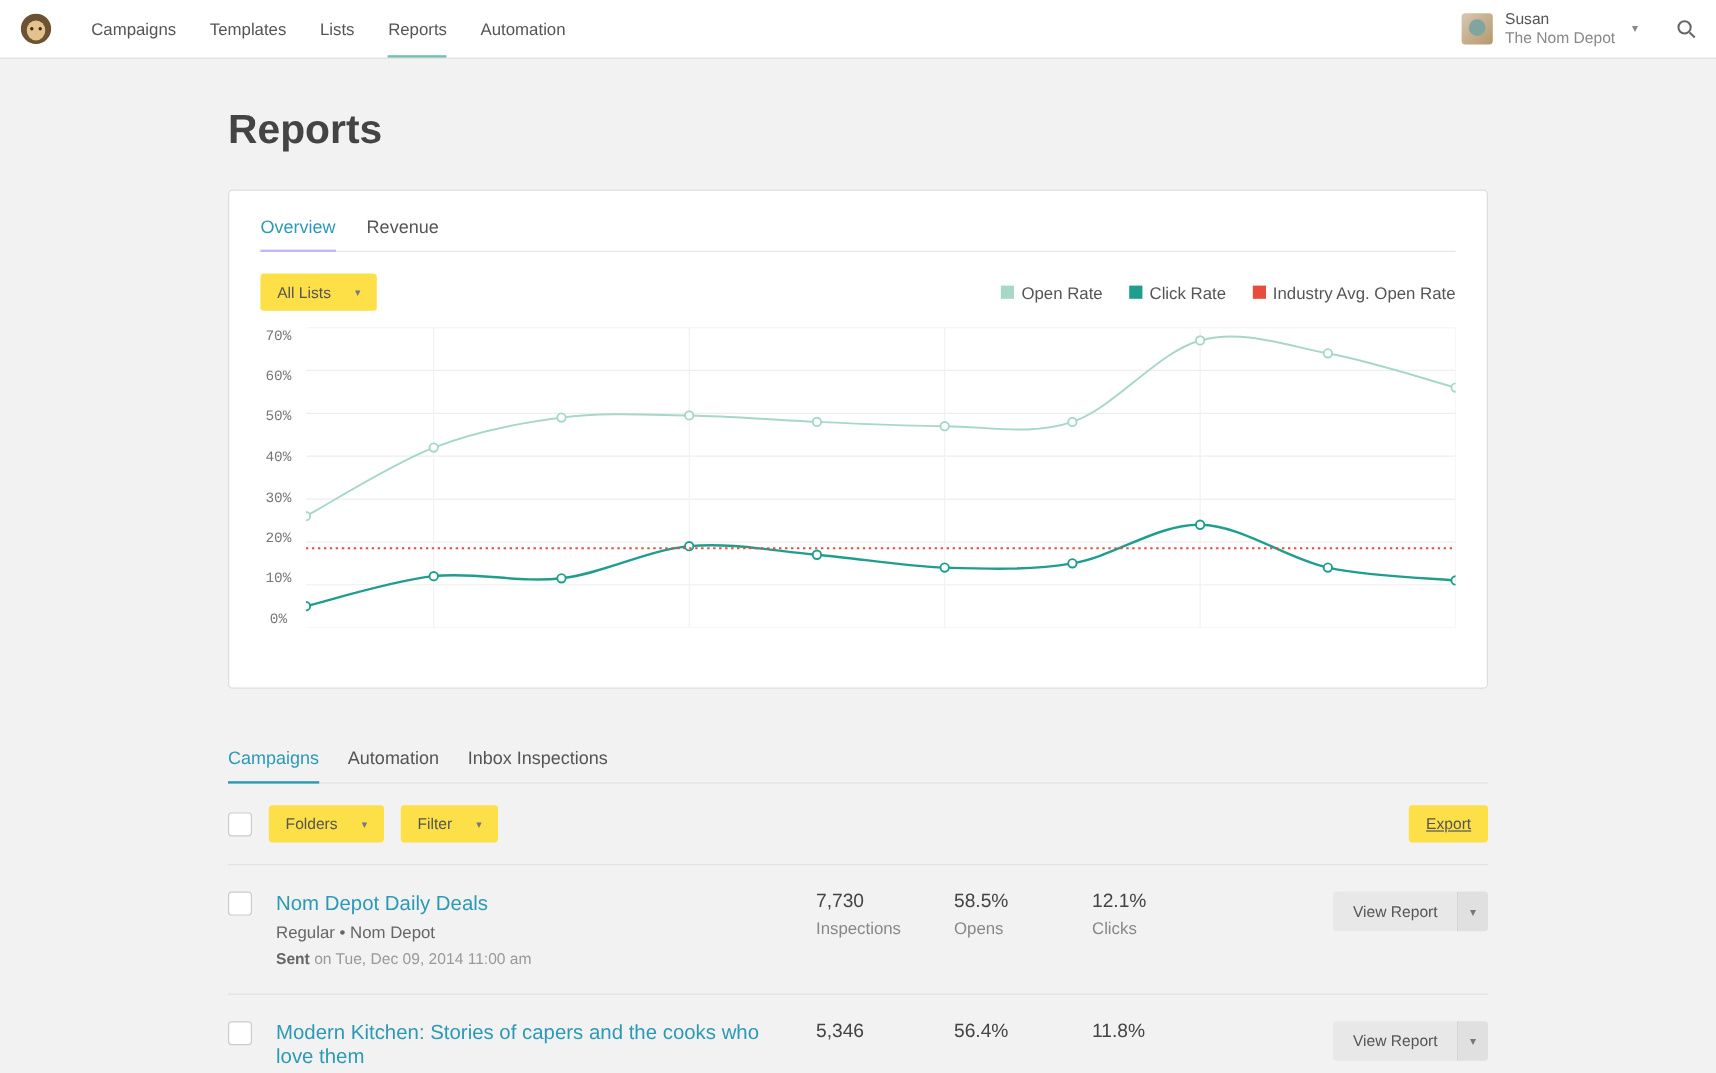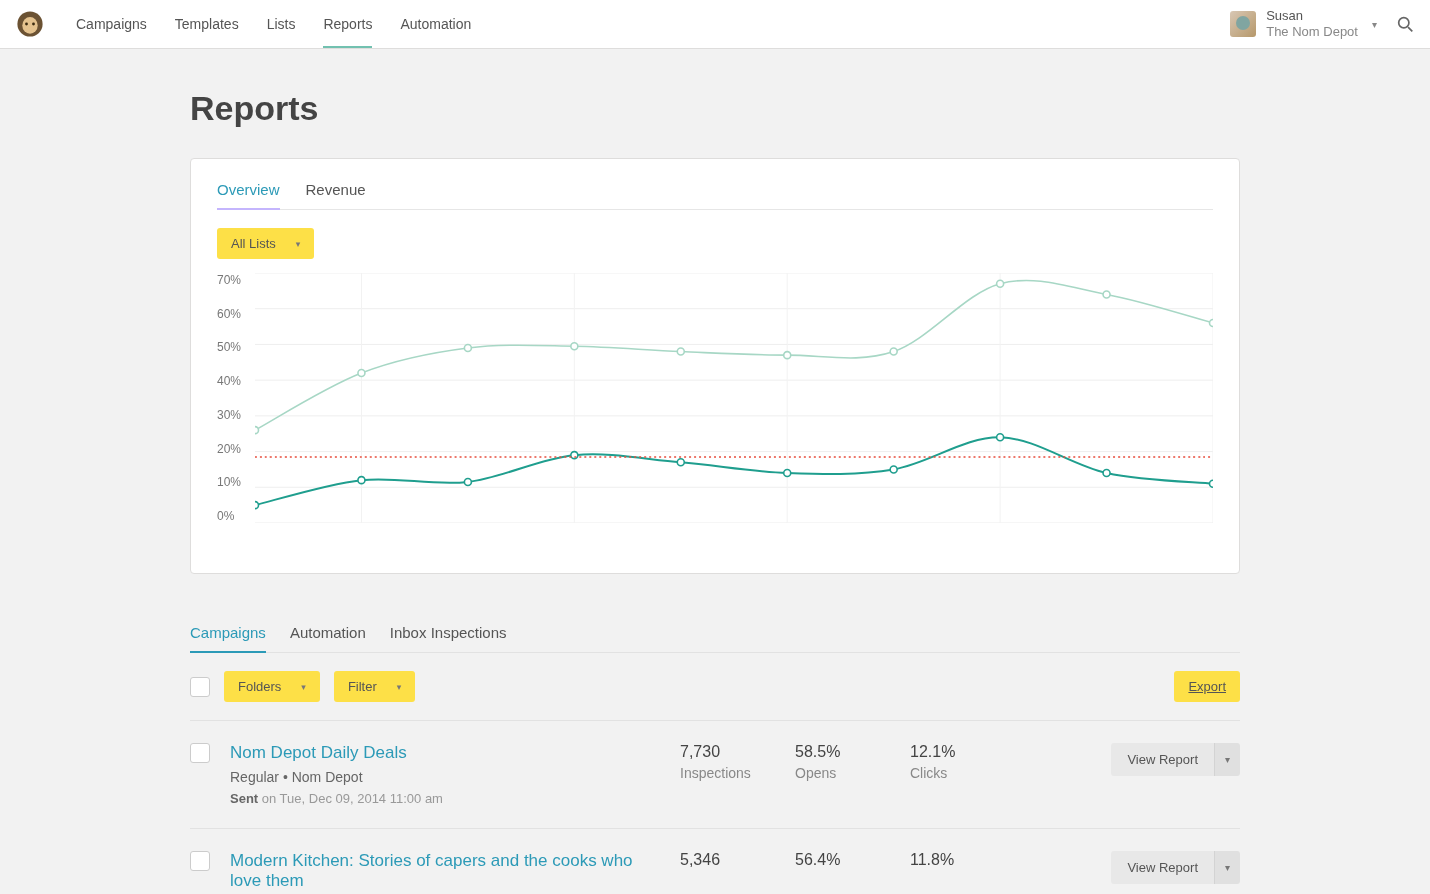--- a/index.html
+++ b/index.html
@@ -37,21 +37,21 @@
   padding: 16px 0 14px;
   cursor: pointer;
 }
 .nav-item.active {
   border-bottom: 2px solid #72c1b0;
 }
 .user-block {
   display: flex;
   align-items: center;
   gap: 10px;
-  margin-right: 20px;
+  margin-right: 32px;
   justify-content: space-between;
 }
 .avatar {
   width: 26px;
   height: 26px;
   border-radius: 3px;
   background: linear-gradient(135deg,#d8c7b4 0%,#b6986a 100%);
   position: relative;
 }
 .avatar::after {
@@ -150,21 +150,21 @@
   position: absolute;
   left: 0;
   top: 0;
   height: 250px;
   display: flex;
   flex-direction: column;
   justify-content: space-between;
   font-size: 12px;
   color: #777;
 }
-.ylabels span { display:block; text-align:left; width:30px; }
+.ylabels span { display:block; text-align:center; width:30px;font-family:Liberation Mono, monospace; }
 .chart-svg {
   width: 100%;
   height: 250px;
 }
 
 .tabs2 {
   display: flex;
   gap: 24px;
   border-bottom: 1px solid #e2e2e2;
 }
@@ -286,20 +286,34 @@
   <div class="card">
     <div class="card-tabs">
       <div class="card-tab active">Overview</div>
       <div class="card-tab">Revenue</div>
     </div>
     <div class="card-controls">
       <button class="btn">
         <span>All Lists</span>
         <span class="chevron">▾</span>
       </button>
+      <div class="legend">
+        <div class="legend-item">
+          <span class="sw" style="background:#a7d7c5"></span>
+          <span>Open Rate</span>
+        </div>
+        <div class="legend-item">
+          <span class="sw" style="background:#1f9e8e"></span>
+          <span>Click Rate</span>
+        </div>
+        <div class="legend-item">
+          <span class="sw" style="background:#e74c3c"></span>
+          <span>Industry Avg. Open Rate</span>
+        </div>
+      </div>
     </div>
 
     <div class="chart-wrap">
       <div class="ylabels">
         <span>70%</span>
         <span>60%</span>
         <span>50%</span>
         <span>40%</span>
         <span>30%</span>
         <span>20%</span>

